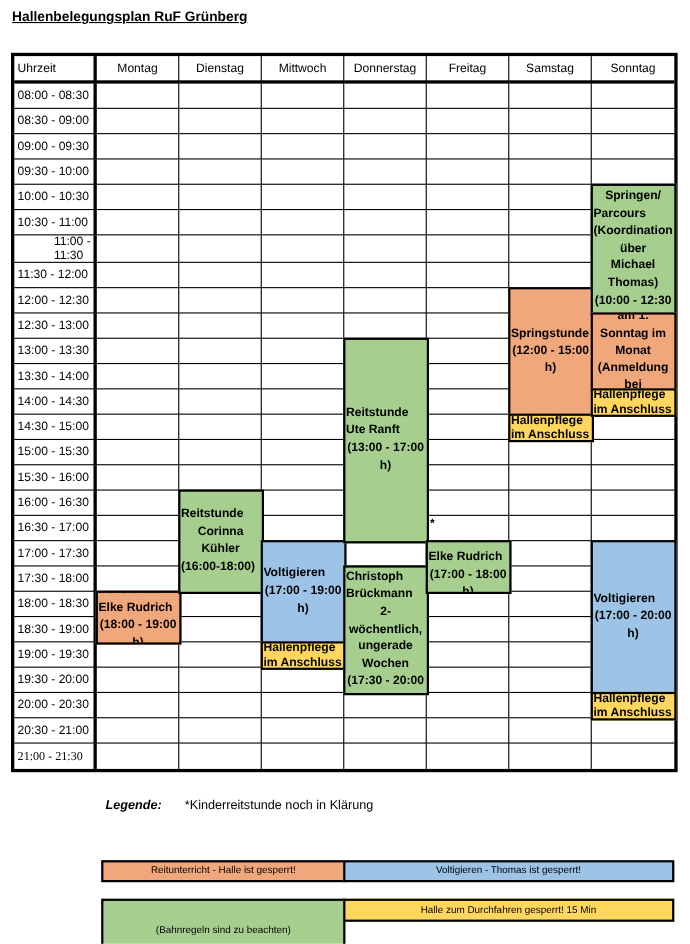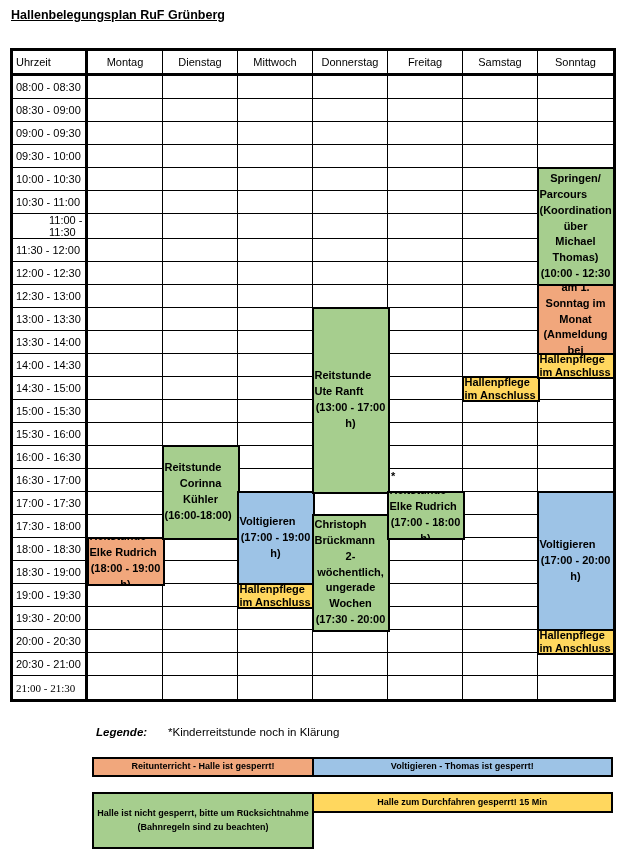--- a/index.html
+++ b/index.html
@@ -34,21 +34,21 @@
     display: flex; flex-direction: column; justify-content: center; align-items: flex-start;
     text-align: center; font-weight: bold; font-size: 11px; line-height: 1.45; padding: 1px;
     overflow: hidden;
   }
   .event.tight { line-height: 1.15; }
   .legend-label { position: absolute; left: 96px; top: 726px; font-size: 11.5px; font-weight: bold; font-style: italic; }
   .legend-note { position: absolute; left: 168px; top: 726px; font-size: 11.5px; }
   .legend-item {
     position: absolute; box-sizing: border-box; border: 2.5px solid #000;
     display: flex; flex-direction: column; justify-content: center; align-items: center;
-    text-align: center; font-weight: bold; font-size: 9px; line-height: 1.55;
+    text-align: center; font-weight: normal; font-size: 9px; line-height: 1.55; margin-top: 25px;
   }
 </style>
 </head>
 <body>
 
 <h1 class="title">Hallenbelegungsplan RuF Grünberg</h1>
 
 <div class="schedule" id="schedule">
     <div class="cell hdr timehdr" style="grid-area: 1 / 1;">Uhrzeit</div>
     <div class="cell hdr" style="grid-area: 1 / 2;">Montag</div>
@@ -304,20 +304,24 @@
       <div>Brückmann</div>
       <div>2-wöchentlich,</div>
       <div>ungerade Wochen</div>
       <div>(17:30 - 20:00 h)</div>
     </div>
     <div class="event" style="background: rgb(166, 206, 142); grid-area: 20 / 6 / span 2;">
       <div>Reitstunde</div>
       <div>Elke Rudrich</div>
       <div>(17:00 - 18:00 h)</div>
     </div>
+    <div class="event" style="background: rgb(241, 167, 124); grid-area: 10 / 7 / span 5;">
+      <div>Springstunde</div>
+      <div>(12:00 - 15:00 h)</div>
+    </div>
     <div class="event tight" style="background: rgb(255, 215, 94); grid-area: 15 / 7 / span 1;">
       <div>Hallenpflege</div>
       <div>im Anschluss</div>
     </div>
     <div class="event" style="background: rgb(166, 206, 142); grid-area: 6 / 8 / span 5;">
       <div>Vorrang Springen/</div>
       <div>Parcours</div>
       <div>(Koordination über</div>
       <div>Michael Thomas)</div>
       <div>(10:00 - 12:30 h)</div>
@@ -345,19 +349,18 @@
 <span class="legend-label">Legende:</span>
 <span class="legend-note">*Kinderreitstunde noch in Klärung</span>
 <div id="legend">
     <div class="legend-item" style="left: 92px; top: 757px; width: 222px; height: 20px; background: rgb(241, 167, 124);">
       <div>Reitunterricht - Halle ist gesperrt!</div>
     </div>
     <div class="legend-item" style="left: 311.5px; top: 757px; width: 301.5px; height: 20px; background: rgb(157, 195, 230);">
       <div>Voltigieren - Thomas ist gesperrt!</div>
     </div>
     <div class="legend-item" style="left: 92px; top: 792px; width: 222px; height: 57px; background: rgb(166, 206, 142);">
-      <div>Halle ist nicht gesperrt, bitte um Rücksichtnahme</div>
       <div>(Bahnregeln sind zu beachten)</div>
     </div>
     <div class="legend-item" style="left: 311.5px; top: 792px; width: 301.5px; height: 21px; background: rgb(255, 215, 94);">
       <div>Halle zum Durchfahren gesperrt! 15 Min</div>
     </div>
   </div>
 
 </body></html>

